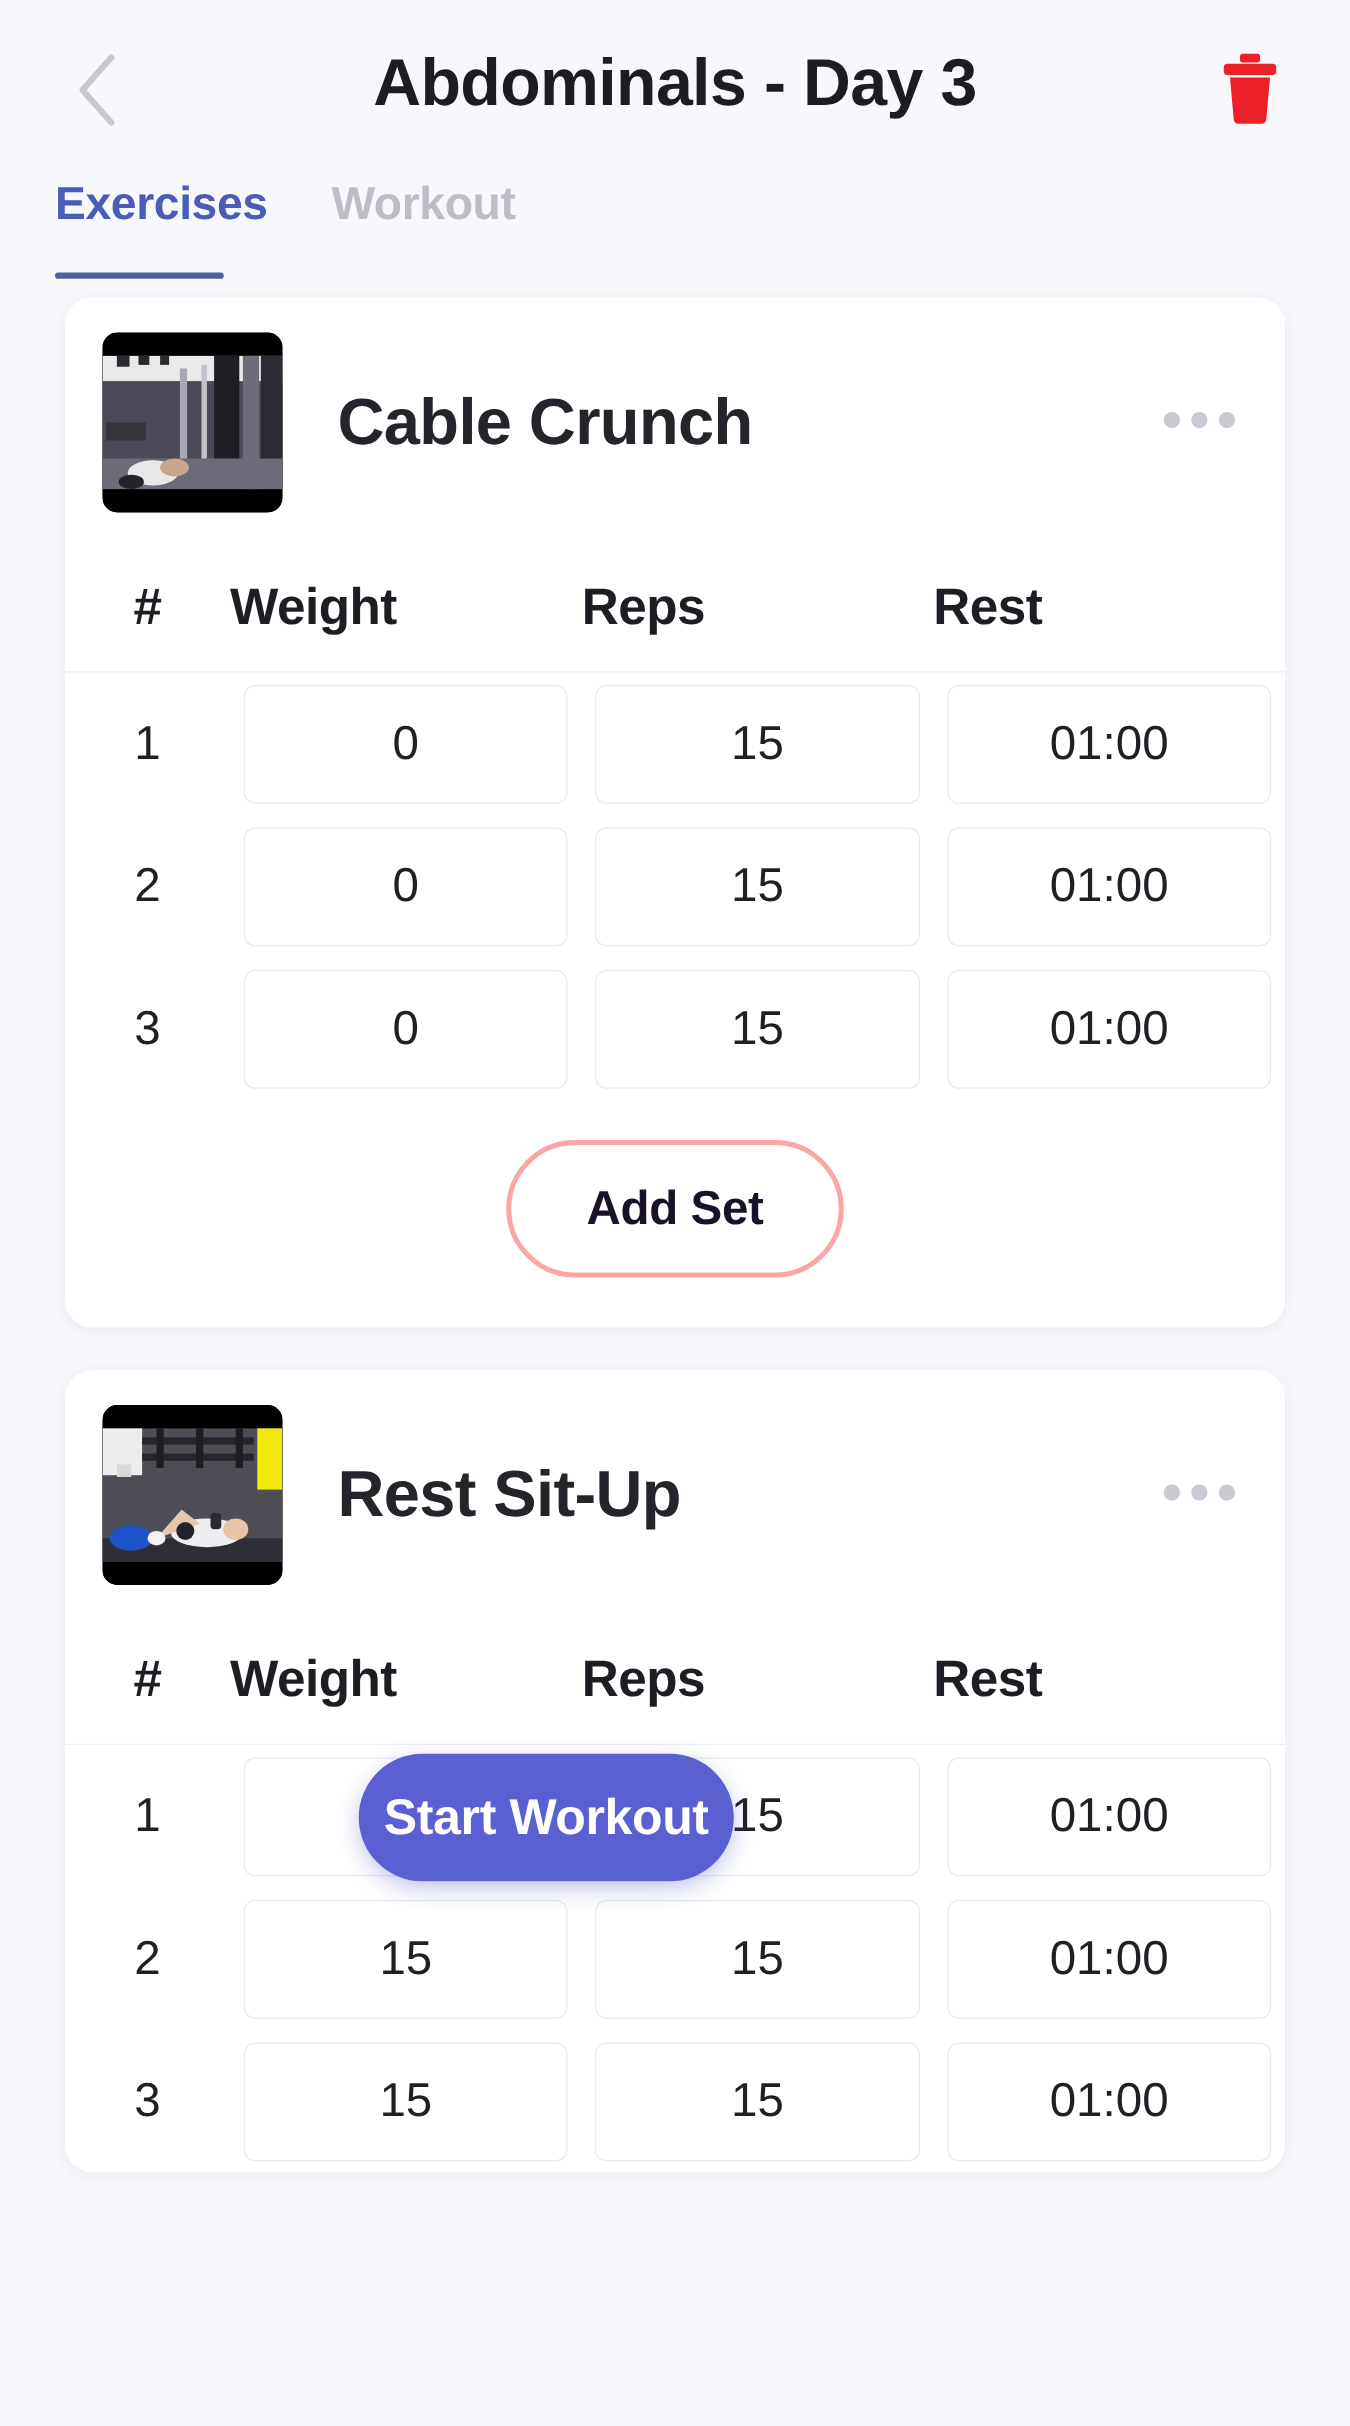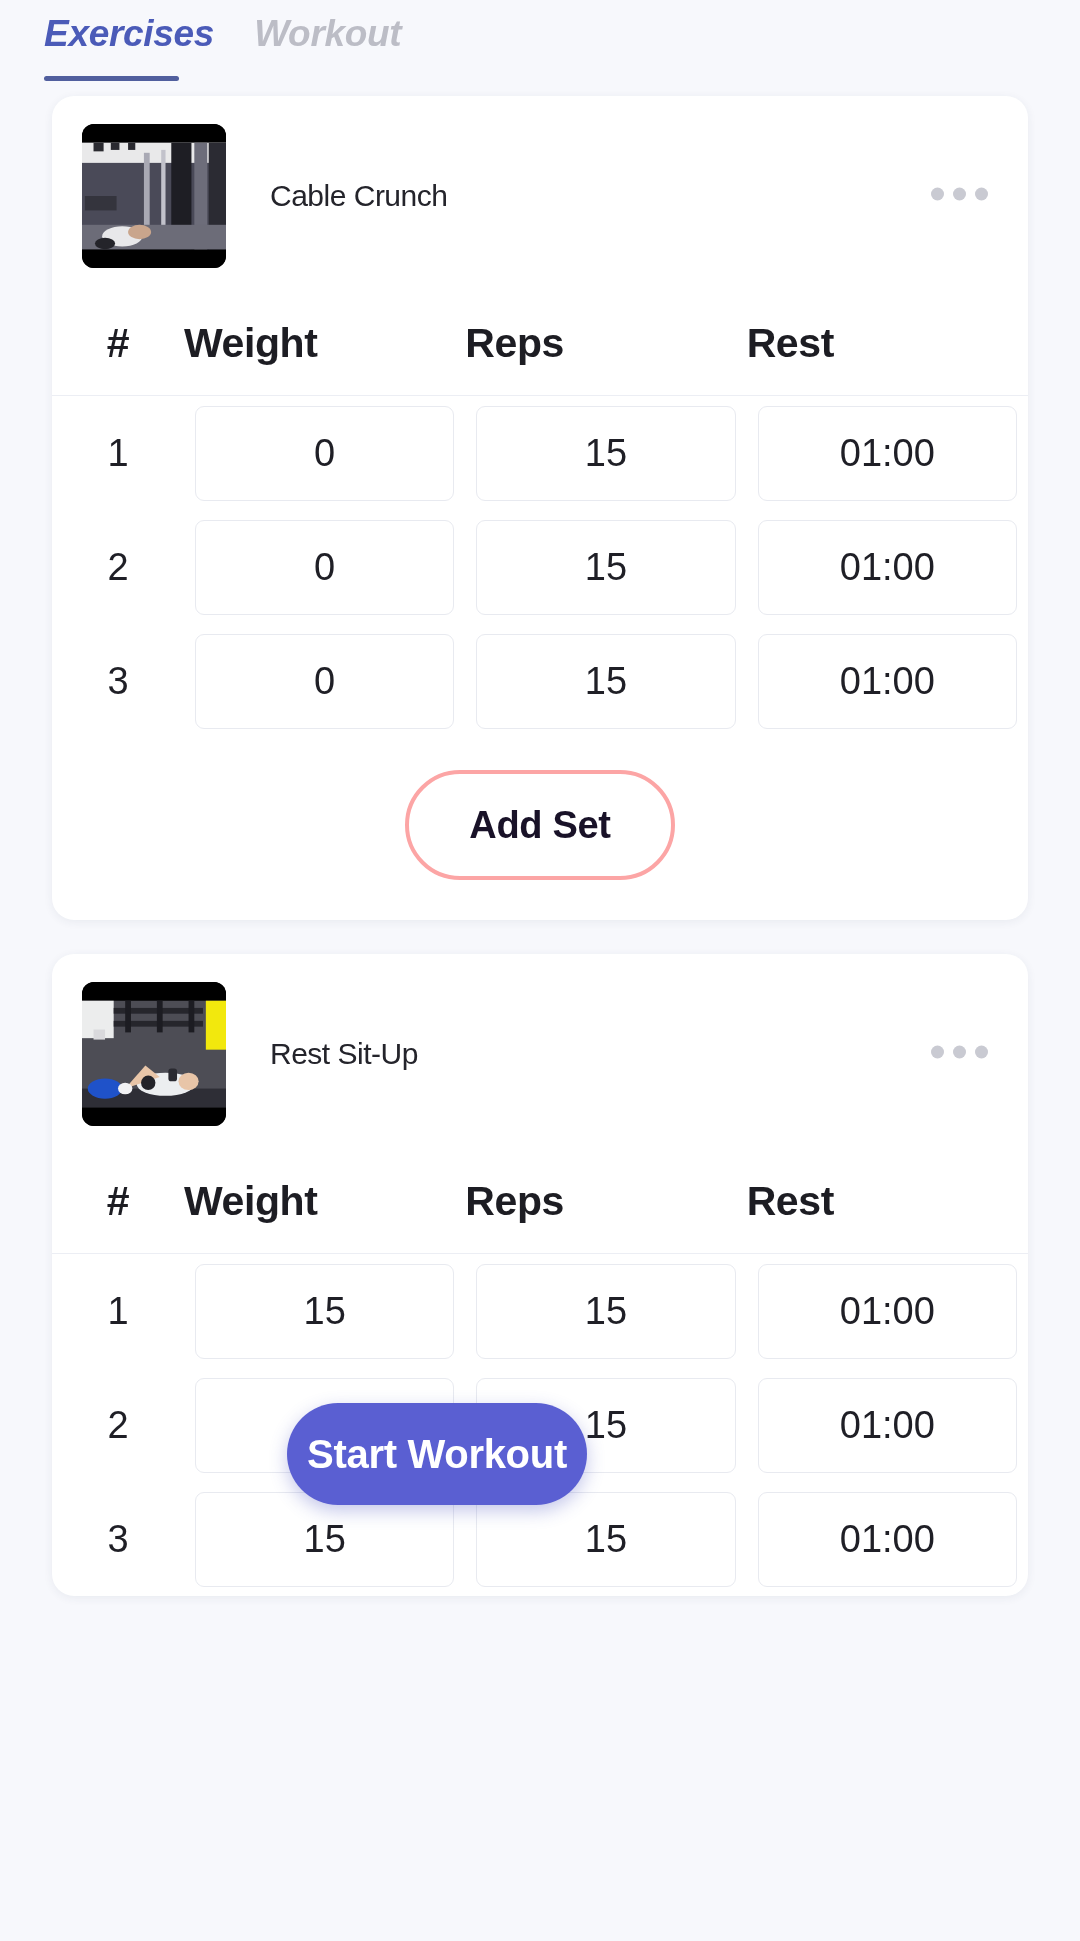--- a/index.html
+++ b/index.html
@@ -26,21 +26,21 @@
     color:#1c1c22;
   }
   .delete-btn {
     position:absolute; right:48px; top:38px;
     width:64px; height:70px;
     display:flex; align-items:center; justify-content:center;
   }
 
   
   .tabbar { position:relative; height:96px; padding:0 44px; }
-  .tabs-row { display:flex; align-items:center; height:72px; gap:40px;font-style:italic; }
+  .tabs-row { display:flex; align-items:flex-start; height:72px; gap:51px; }
   .tab {
     font-size:37px; font-weight:bold; letter-spacing:-0.3px;
     padding-bottom:4px;
   }
   .tab.active { color:#4b5bb8; }
   .tab.inactive { color:#bcbdc6; }
   .tab-underline {
     position:absolute; left:44px; top:76px;
     width:135px; height:5px; background:#515f9e; border-radius:3px;
   }
@@ -62,21 +62,21 @@
   }
   .thumb {
     width:144px; height:144px; border-radius:12px;
     overflow:hidden; flex:0 0 auto;
     background:#000;
     position:relative;
   }
   .thumb .frame { position:absolute; left:0; right:0; top:0; bottom:0; }
   .ex-name {
     margin-left:44px;
-    font-size:30px; font-weight:400; color:#24242b;
+    font-size:52px; font-weight:700; color:#24242b;
     letter-spacing:-0.5px;
   }
   .dots {
     position:absolute; right:40px; top:50%;
     transform:translateY(-50%);
     display:flex; gap:9px;
   }
   .dots i { width:13px; height:13px; border-radius:50%; background:#c9cad2; display:block; }
 
   
@@ -124,20 +124,41 @@
     color:#fff; font-size:40px; font-weight:bold; letter-spacing:-0.3px;
     box-shadow:0 6px 18px rgba(70,80,190,0.32);
     z-index:40;
   }
 </style>
 </head>
 <body>
 
 <div class="screen">
 
+  <div class="appbar">
+    <div class="back-btn">
+      <span>
+        <svg width="34" height="60" viewBox="0 0 34 60">
+          <path d="M29 4 L6 30 L29 56" fill="none" stroke="#c7c8d0" stroke-width="5" stroke-linecap="round" stroke-linejoin="round"></path>
+        </svg>
+      </span>
+    </div>
+
+    <div class="appbar-title">Abdominals - Day 3</div>
+
+    <div class="delete-btn">
+      <span>
+        <svg width="50" height="58" viewBox="0 0 50 58">
+          <rect x="17" y="1" width="16" height="7" rx="2" fill="#ec2027"></rect>
+          <rect x="4" y="9" width="42" height="9" rx="3" fill="#ec2027"></rect>
+          <path d="M9 20 H41 L38 54 A4 4 0 0 1 34 57 H16 A4 4 0 0 1 12 54 Z" fill="#ec2027"></path>
+        </svg>
+      </span>
+    </div>
+  </div>
 
   <div class="tabbar">
     <div class="tabs-row">
       <div class="tab active">Exercises</div>
       <div class="tab inactive">Workout</div>
     </div>
     <div class="tab-underline"></div>
   </div>
 
   <div class="content">

